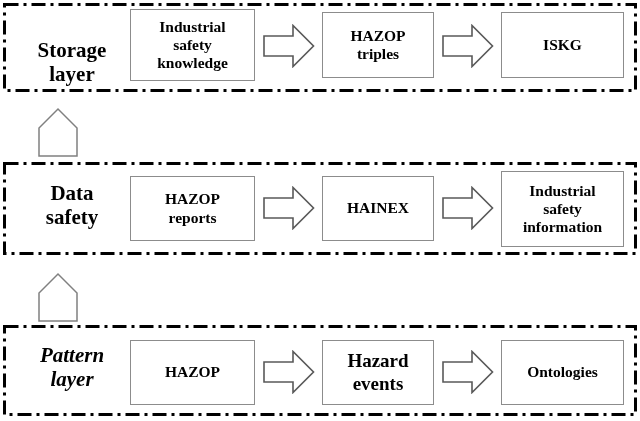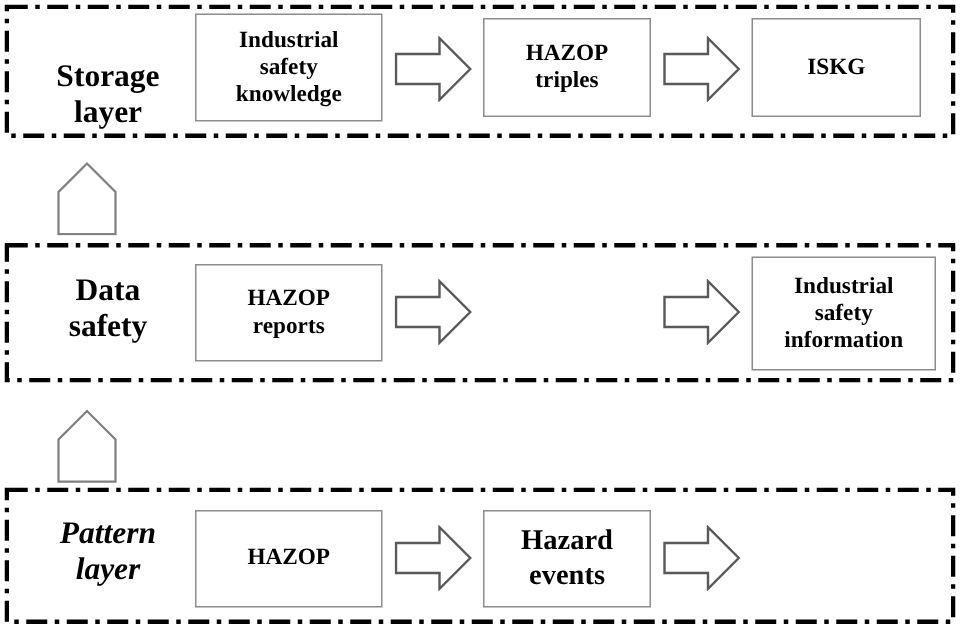--- a/index.html
+++ b/index.html
@@ -70,21 +70,21 @@
     text-align: center;
     font-weight: bold;
     color: #000000;
     line-height: 1.17;
     white-space: pre-line;
   }
 
   
   #box-isk    { left: 130px; top: 9px;   width: 125px; height: 72px;  font-size: 15.5px; }
   #box-triples{ left: 322px; top: 12px;  width: 112px; height: 66px;  font-size: 15.5px; }
-  #box-iskg   { left: 501px; top: 12px;  width: 113px; height: 66px;  font-size: 15.5px; }
+  #box-iskg   { left: 501px; top: 12px;  width: 123px; height: 66px;  font-size: 15.5px; }
 
   
   #box-reports { left: 130px; top: 176px; width: 125px; height: 65px; font-size: 15.5px; }
   #box-hainex  { left: 322px; top: 176px; width: 112px; height: 65px; font-size: 15.5px; }
   #box-isinfo  { left: 501px; top: 171px; width: 123px; height: 76px; font-size: 15.5px; }
 
   
   #box-hazop     { left: 130px; top: 340px; width: 125px; height: 65px; font-size: 15.5px; }
   #box-hazevents { left: 322px; top: 340px; width: 112px; height: 65px; font-size: 19px; }
   #box-ontologies{ left: 501px; top: 340px; width: 123px; height: 65px; font-size: 15.5px; }
@@ -153,20 +153,21 @@
   <div class="layer-title" id="title-data">Data
 safety</div>
 
   <div class="node-box" id="box-reports">HAZOP
 reports</div>
 
   <svg class="block-arrow" id="arrow-d1" viewBox="0 0 52 44">
     <polygon points="1,12 30,12 30,1.5 50.5,22 30,42.5 30,32 1,32" fill="#ffffff" stroke="#595959" stroke-width="1.6" stroke-linejoin="miter"></polygon>
   </svg>
 
+  <div class="node-box" id="box-hainex">HAINEX</div>
 
   <svg class="block-arrow" id="arrow-d2" viewBox="0 0 52 44">
     <polygon points="1,12 30,12 30,1.5 50.5,22 30,42.5 30,32 1,32" fill="#ffffff" stroke="#595959" stroke-width="1.6" stroke-linejoin="miter"></polygon>
   </svg>
 
   <div class="node-box" id="box-isinfo">Industrial
 safety
 information</div>
 
   <svg class="house-connector" id="house-2" viewBox="0 0 50 50">
@@ -188,14 +189,15 @@
     <polygon points="1,12 30,12 30,1.5 50.5,22 30,42.5 30,32 1,32" fill="#ffffff" stroke="#595959" stroke-width="1.6" stroke-linejoin="miter"></polygon>
   </svg>
 
   <div class="node-box" id="box-hazevents">Hazard
 events</div>
 
   <svg class="block-arrow" id="arrow-p2" viewBox="0 0 52 44">
     <polygon points="1,12 30,12 30,1.5 50.5,22 30,42.5 30,32 1,32" fill="#ffffff" stroke="#595959" stroke-width="1.6" stroke-linejoin="miter"></polygon>
   </svg>
 
+  <div class="node-box" id="box-ontologies">Ontologies</div>
 
 </div>
 
 </body></html>

